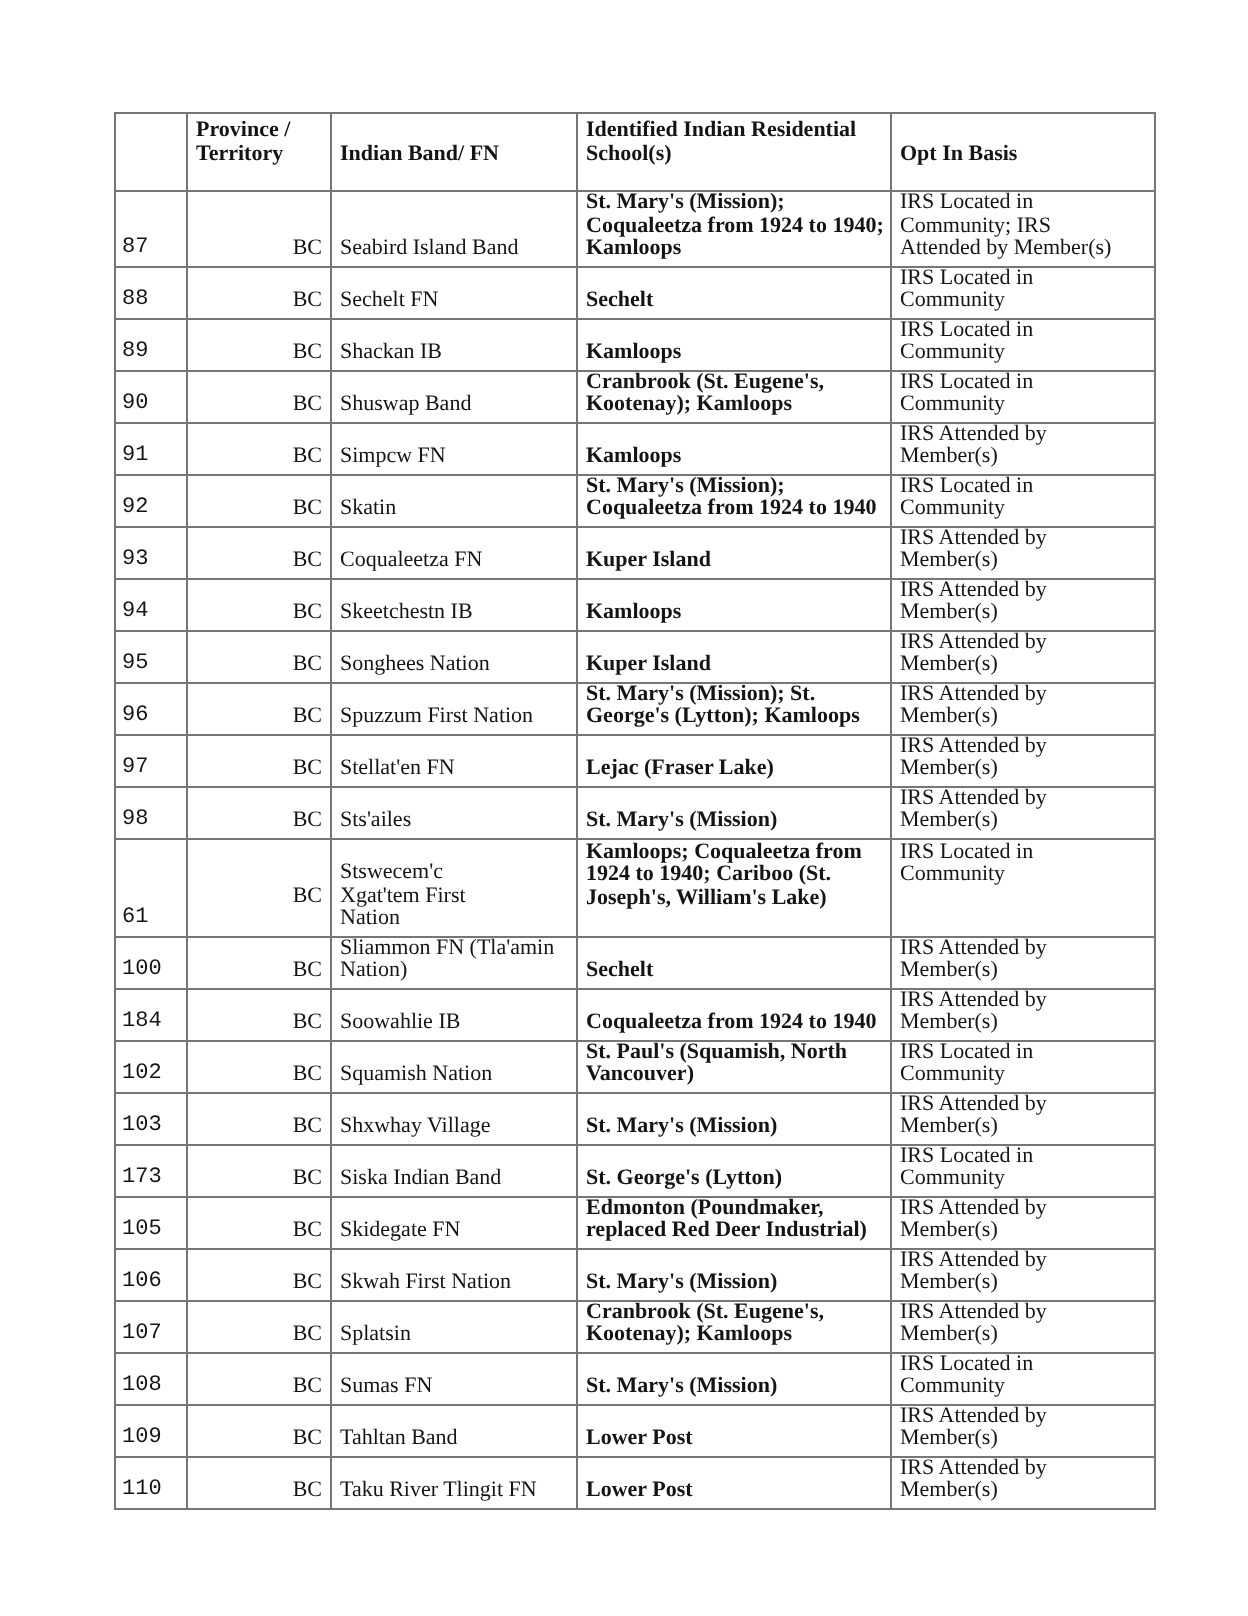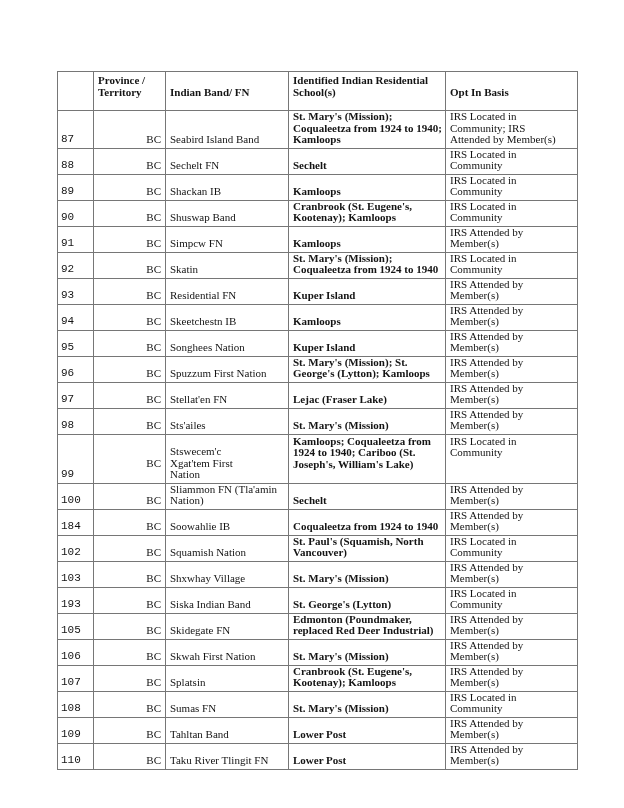--- a/index.html
+++ b/index.html
@@ -9,21 +9,21 @@
     width: 624px;
     height: 808px;
     background: var(--page-bg, #ffffff);
     overflow: hidden;
     font-family: "Liberation Serif", "DejaVu Serif", serif;
     color: var(--text-color, #141414);
   }
   table.irs-table {
     position: absolute;
     left: 57px;
-    top: 71px;
+    top: 56px;
     width: 520px;
     border-collapse: collapse;
     table-layout: fixed;
   }
   .irs-table th, .irs-table td {
     border: 1px solid var(--border-color, #767676);
     white-space: pre;
     overflow: hidden;
     text-align: left;
     font-size: 11px;
@@ -129,21 +129,21 @@
     <td class="c-band">Skatin</td>
     <td class="c-school">St. Mary's (Mission);
 Coqualeetza from 1924 to 1940</td>
     <td class="c-opt">IRS Located in
 Community</td>
   </tr>
 
   <tr class="row-93">
     <td class="c-num">93</td>
     <td class="c-prov">BC</td>
-    <td class="c-band">Residential FN</td>
+    <td class="c-band">Coqualeetza FN</td>
     <td class="c-school">Kuper Island</td>
     <td class="c-opt">IRS Attended by
 Member(s)</td>
   </tr>
 
   <tr class="row-94">
     <td class="c-num">94</td>
     <td class="c-prov">BC</td>
     <td class="c-band">Skeetchestn IB</td>
     <td class="c-school">Kamloops</td>
@@ -182,21 +182,21 @@
   <tr class="row-98">
     <td class="c-num">98</td>
     <td class="c-prov">BC</td>
     <td class="c-band">Sts'ailes</td>
     <td class="c-school">St. Mary's (Mission)</td>
     <td class="c-opt">IRS Attended by
 Member(s)</td>
   </tr>
 
   <tr class="row-99">
-    <td class="c-num">99</td>
+    <td class="c-num">61</td>
     <td class="c-prov">BC</td>
     <td class="c-band">Stswecem'c
 Xgat'tem First
 Nation</td>
     <td class="c-school">Kamloops; Coqualeetza from
 1924 to 1940; Cariboo (St.
 Joseph's, William's Lake)</td>
     <td class="c-opt">IRS Located in
 Community</td>
   </tr>
@@ -233,21 +233,21 @@
   <tr class="row-103">
     <td class="c-num">103</td>
     <td class="c-prov">BC</td>
     <td class="c-band">Shxwhay Village</td>
     <td class="c-school">St. Mary's (Mission)</td>
     <td class="c-opt">IRS Attended by
 Member(s)</td>
   </tr>
 
   <tr class="row-104">
-    <td class="c-num">193</td>
+    <td class="c-num">173</td>
     <td class="c-prov">BC</td>
     <td class="c-band">Siska Indian Band</td>
     <td class="c-school">St. George's (Lytton)</td>
     <td class="c-opt">IRS Located in
 Community</td>
   </tr>
 
   <tr class="row-105">
     <td class="c-num">105</td>
     <td class="c-prov">BC</td>

